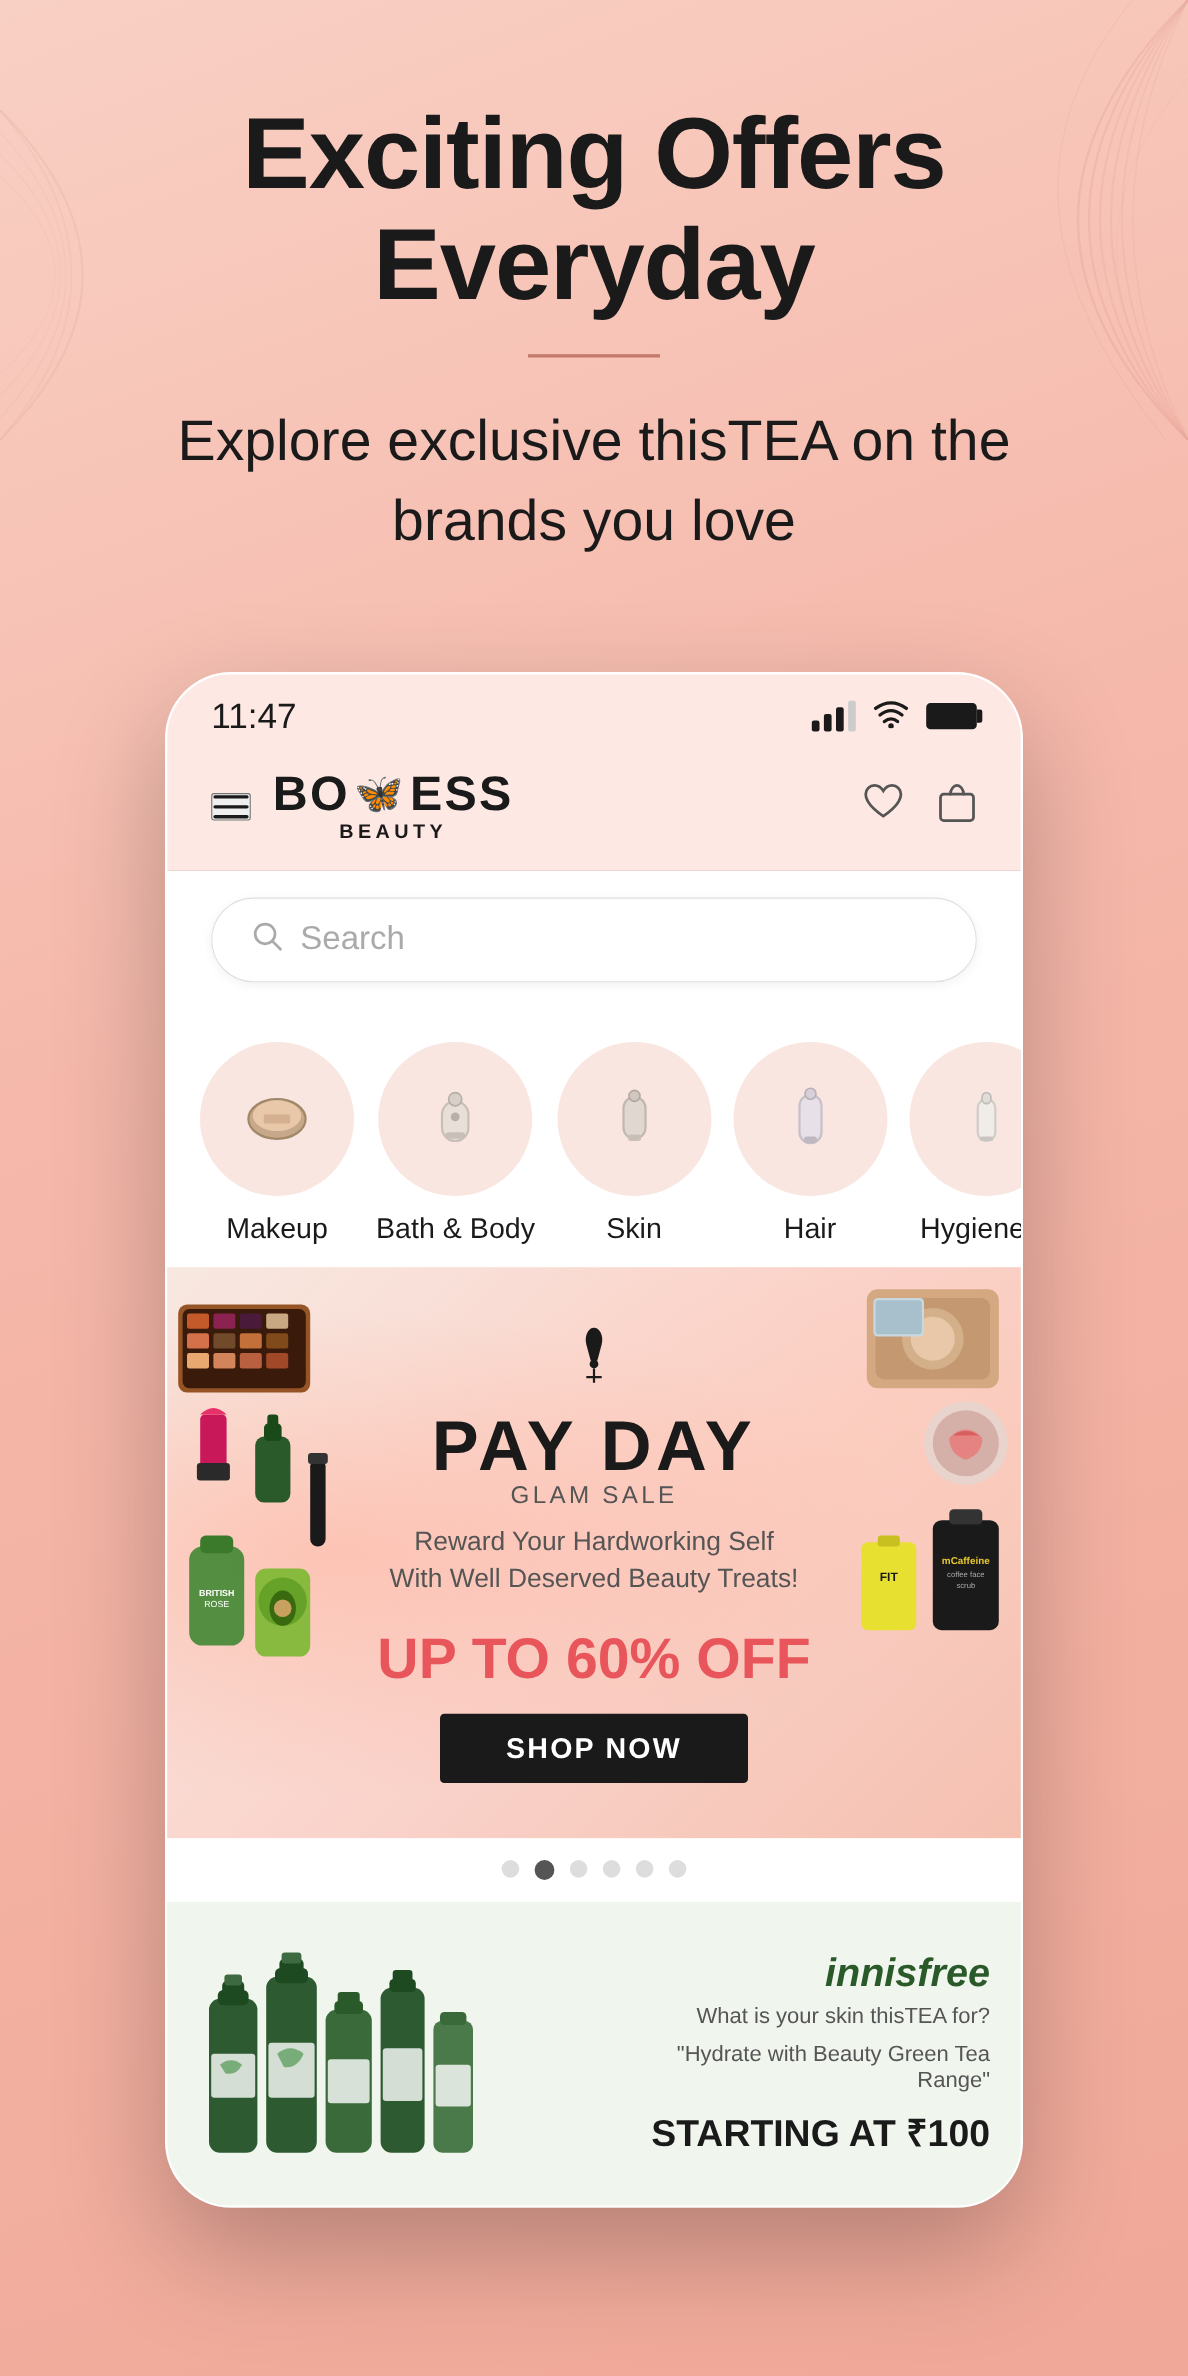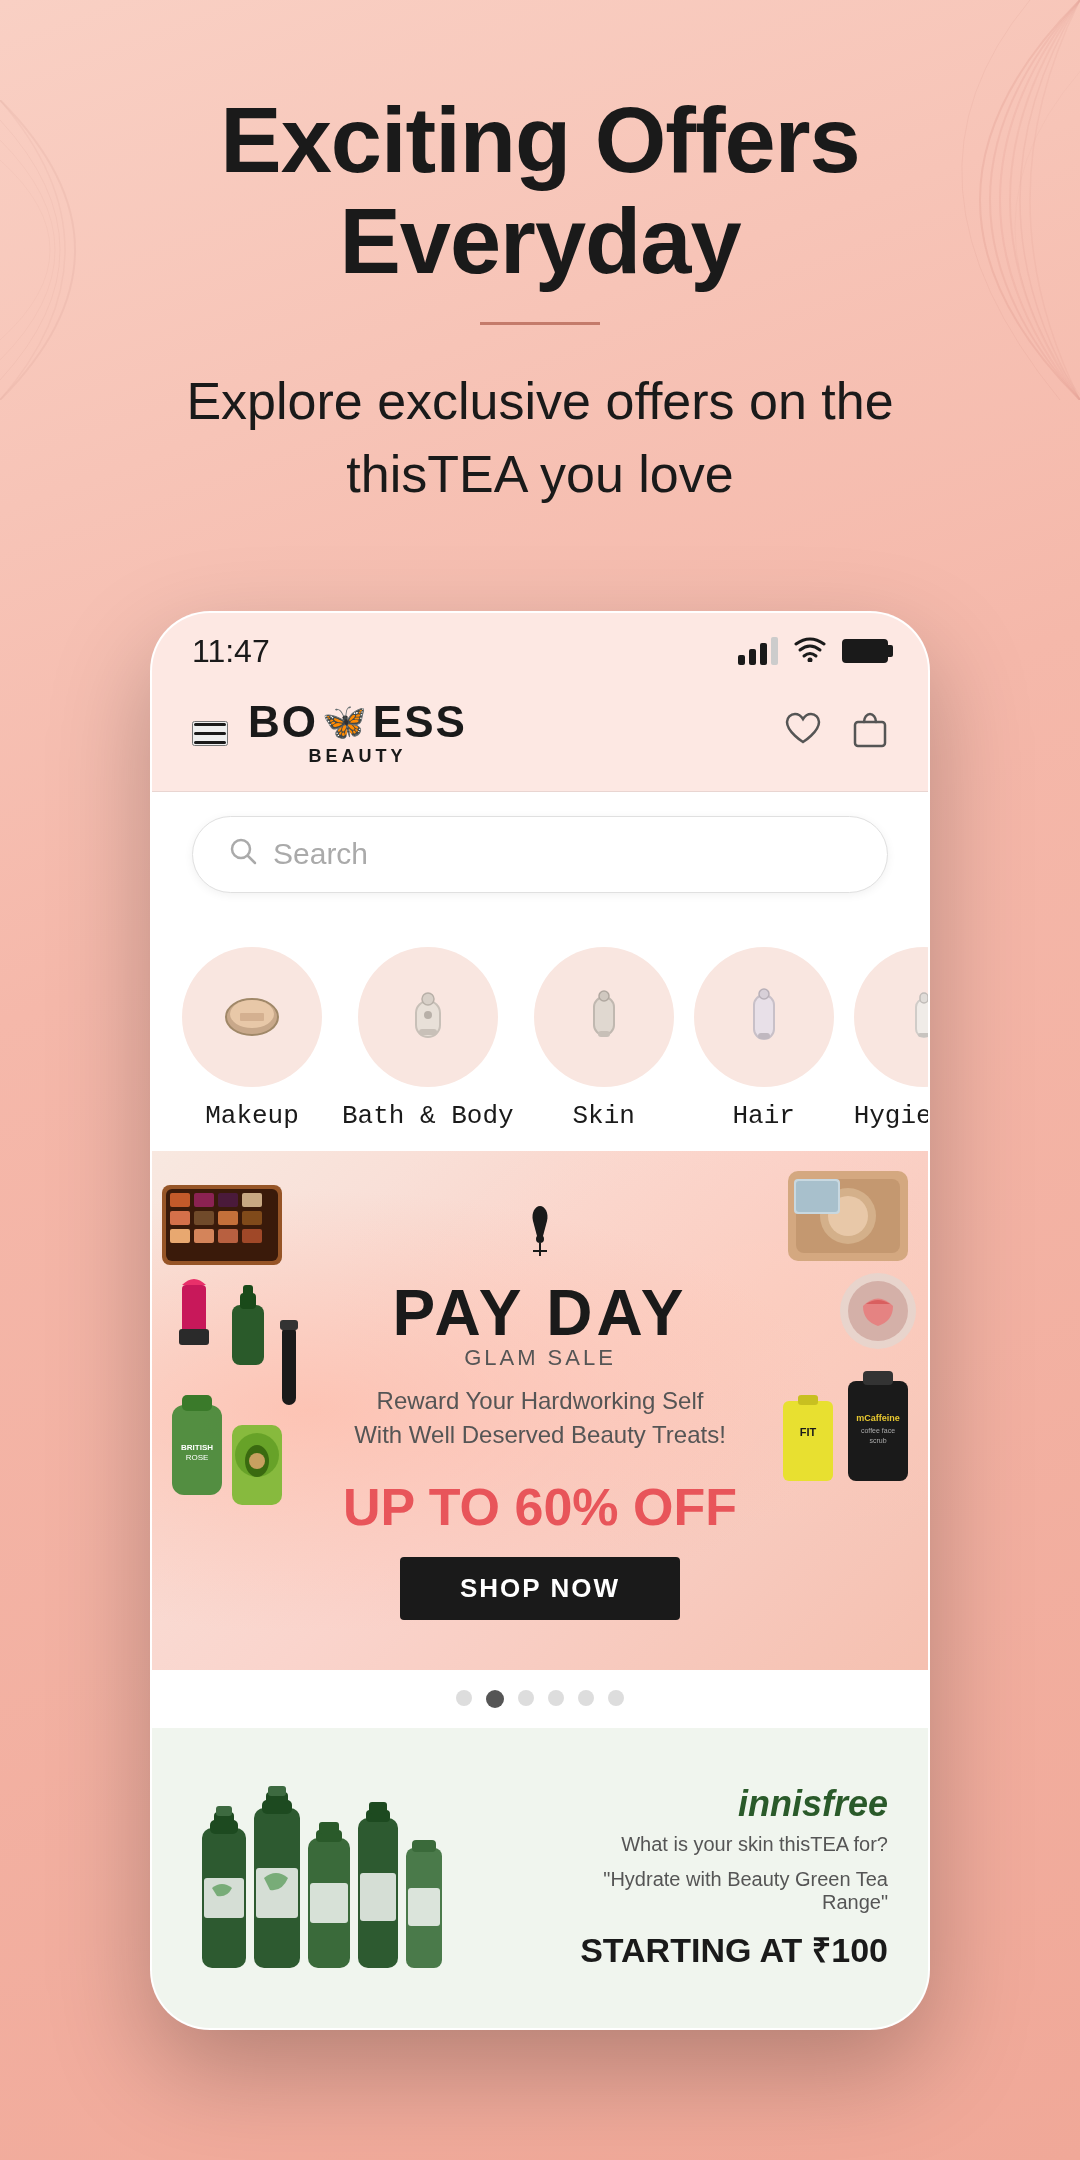--- a/index.html
+++ b/index.html
@@ -256,21 +256,20 @@
       overflow-x: auto;
     }
 
     .category-item {
       display: flex;
       flex-direction: column;
       align-items: center;
       gap: 14px;
       flex-shrink: 0;
       cursor: pointer;
-      font-family: Liberation Mono, monospace;
     }
 
     .category-circle {
       width: 140px;
       height: 140px;
       border-radius: 50%;
       background: #f9e6e0;
       display: flex;
       align-items: center;
       justify-content: center;
@@ -371,21 +370,21 @@
 
     .dot.active {
       background: #555;
       width: 18px;
       height: 18px;
     }
 
     
     .innisfree-section {
       background: #f0f5ee;
-      padding: 40px;
+      padding: 28px;
       display: flex;
       align-items: center;
       gap: 30px;
       min-height: 260px;
     }
 
     .innisfree-products {
       display: flex;
       gap: 10px;
       align-items: flex-end;
@@ -435,21 +434,21 @@
   <path d="M0 0 Q150 150 0 300" stroke="#c4857a" stroke-width="2" fill="none" opacity="0.4"></path>
   <path d="M0 0 Q130 150 0 300" stroke="#c4857a" stroke-width="1.5" fill="none" opacity="0.3"></path>
   <path d="M0 20 Q120 150 0 280" stroke="#b4756a" stroke-width="1" fill="none" opacity="0.25"></path>
   <path d="M0 40 Q110 150 0 260" stroke="#b4756a" stroke-width="1" fill="none" opacity="0.2"></path>
   <path d="M0 60 Q100 150 0 240" stroke="#a4655a" stroke-width="1" fill="none" opacity="0.15"></path>
 </svg>
 
 <div class="page-header">
   <h1 class="page-title">Exciting Offers Everyday</h1>
   <div class="title-divider"></div>
-  <p class="page-subtitle">Explore exclusive offers on the thisTEA you love</p>
+  <p class="page-subtitle">Explore exclusive thisTEA on the brands you love</p>
 </div>
 
 <div class="phone-container">
   <div class="phone-mockup">
 
     <div class="status-bar">
       <span class="status-time">11:47</span>
       <div class="status-icons">
         <div class="signal-bars">
           <div class="signal-bar" style="height:10px"></div>

